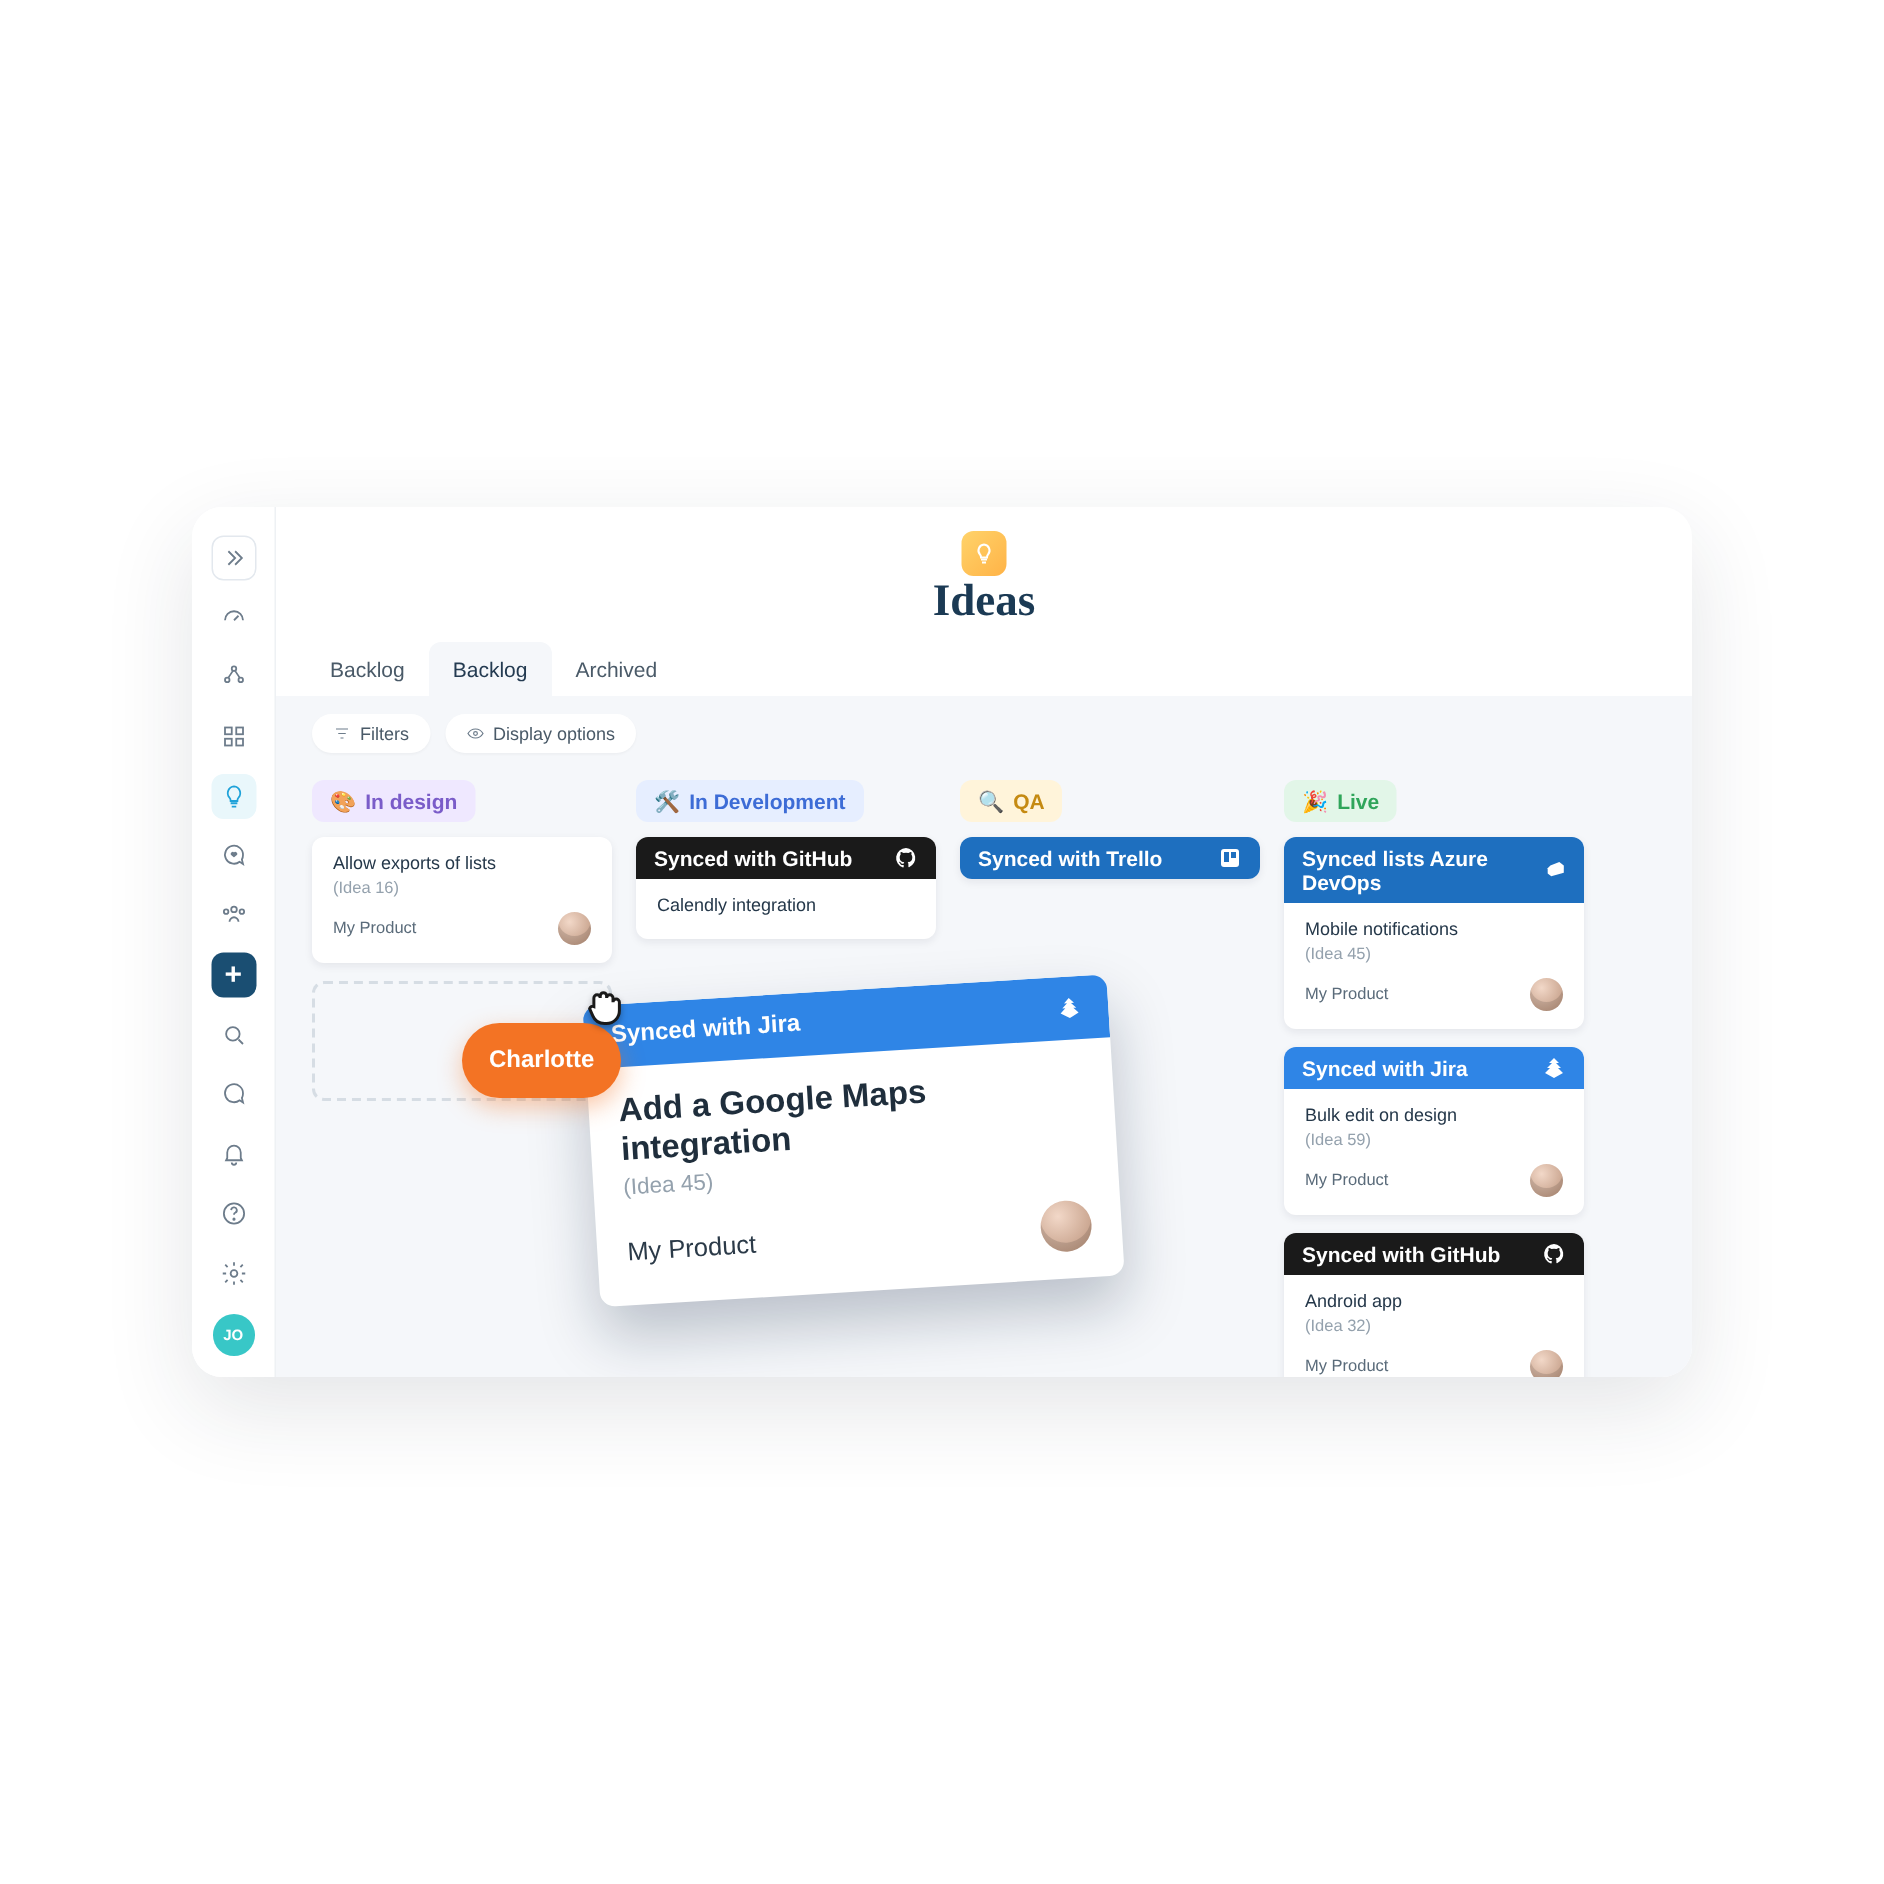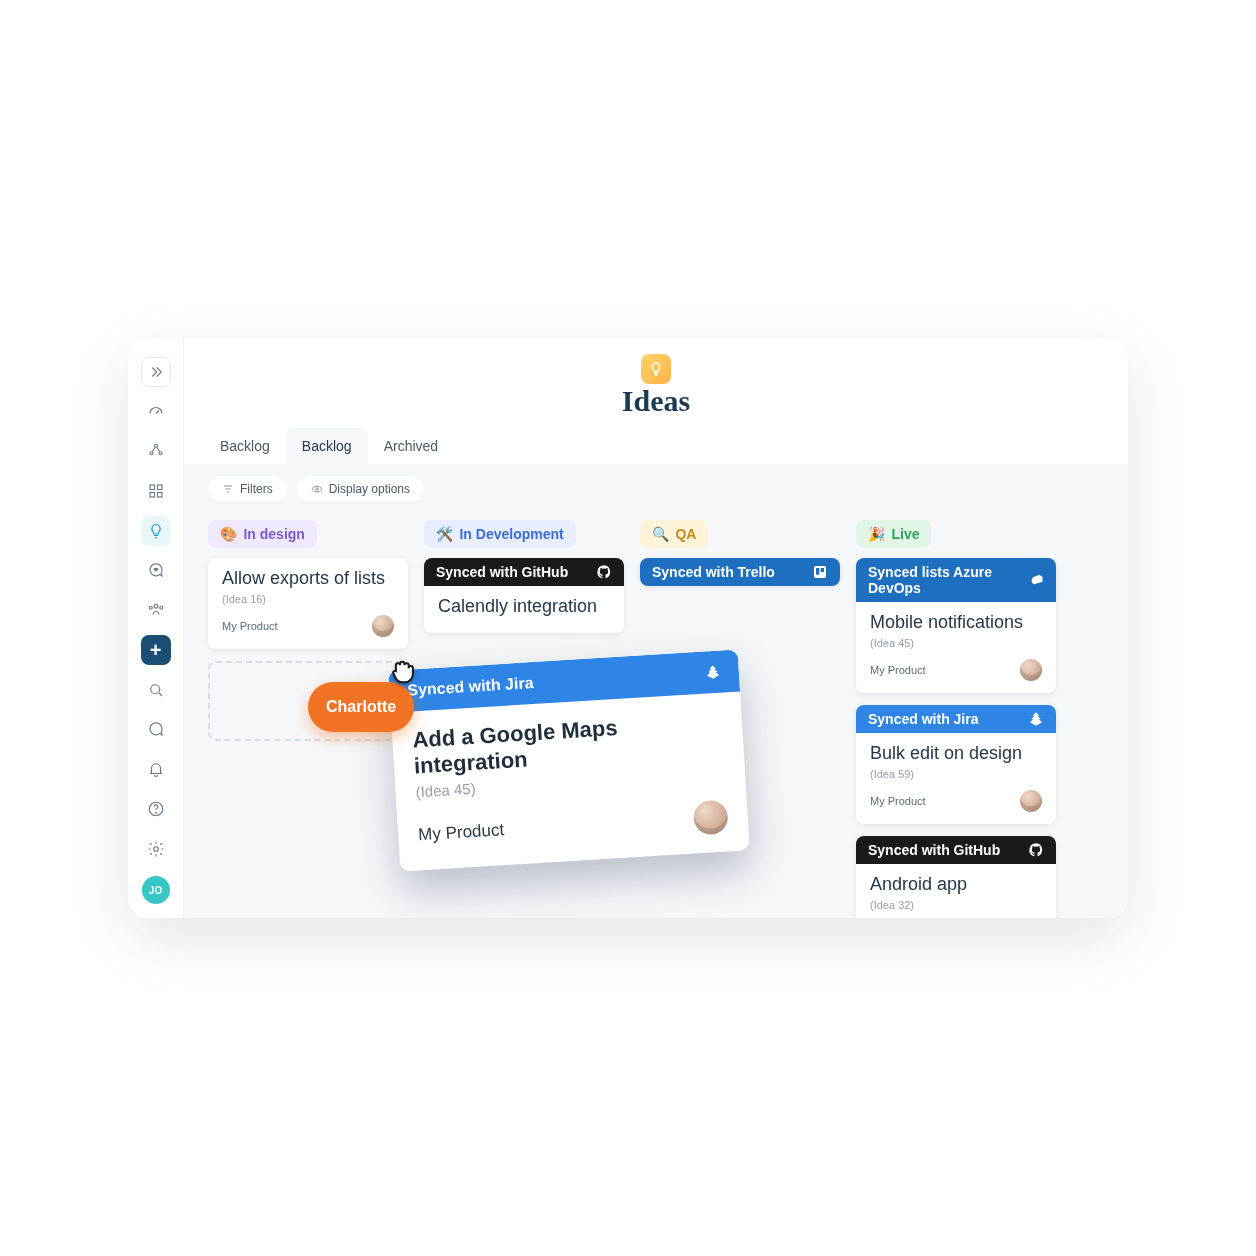--- a/index.html
+++ b/index.html
@@ -139,21 +139,21 @@
   .sync-bar{
     display:flex;align-items:center;justify-content:space-between;
     padding:6px 12px;font-size:14px;font-weight:600;color:#fff;
   }
   .sync-github{background:var(--dark)}
   .sync-trello{background:#1e6fbf}
   .sync-azure{background:#1e6fbf}
   .sync-jira{background:#2f85e6}
   .sync-bar svg{width:16px;height:16px;fill:#fff}
   .card-body{padding:10px 14px 12px 14px}
-  .card-title{font-size:18px;color:#25384a;font-weight:500;margin-bottom:4px}
+  .card-title{font-size:12px;color:#25384a;font-weight:500;margin-bottom:4px}
   .card-id{font-size:11px;color:#94a1ad;margin-bottom:10px}
   .card-foot{display:flex;align-items:center;justify-content:space-between}
   .card-prod{font-size:11px;color:#5a6b7a}
   .avatar{
     width:22px;height:22px;border-radius:50%;
     background:radial-gradient(circle at 35% 30%,#f2d8c8,#b99078);
     box-shadow:inset 0 -6px 0 rgba(0,0,0,.12);
   }
 
   .ghost-slot{

